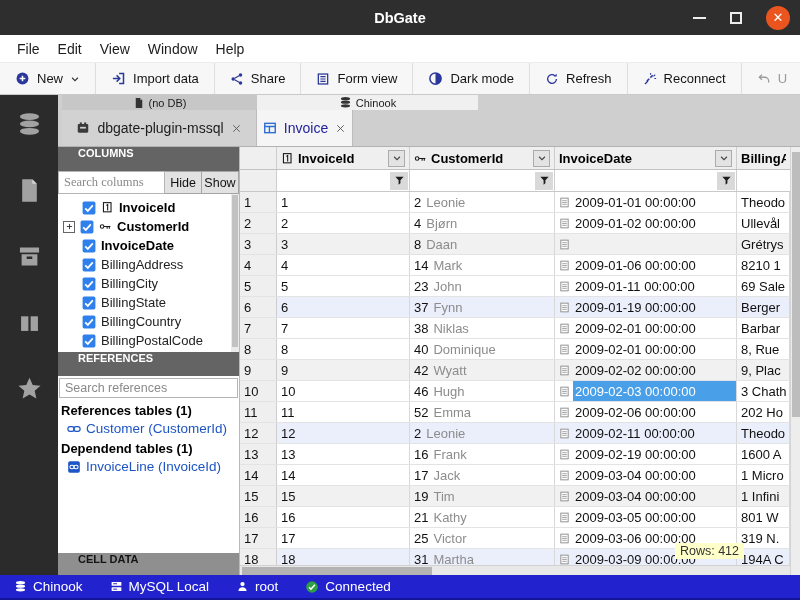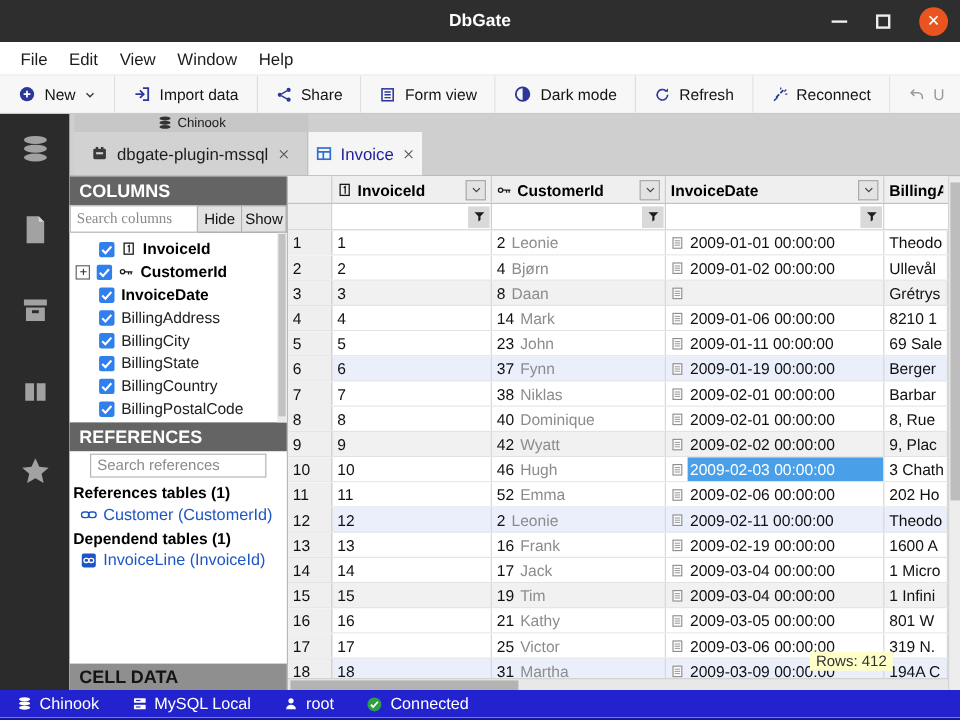--- a/index.html
+++ b/index.html
@@ -42,35 +42,35 @@
   .tab:nth-child(1) { width:195px; margin-left:4px; background:#d2d2d2; }
   .tab:nth-child(2) { width:96px; background:#d4d4d4; }
   .tab:nth-child(3) { width:125px; }
   .tab.active { background:#f5f5f5; color:#22229c; font-weight:normal; }
   .tab .x { color:#555; display:flex; align-items:center; }
 
   .workspace { flex:1; display:flex; min-height:0; }
 
   
   .leftpanel { width:182px; background:#fff; display:flex; flex-direction:column; border-right:1px solid #b9b9b9; flex:0 0 auto; }
-  .sec-hdr { height:24px; background:#646464; color:#fff; font-weight:bold; font-size:15px; display:flex; align-items:center; padding-left:8px; flex:0 0 auto; }
+  .sec-hdr { height:24px; background:#646464; color:#fff; font-weight:bold; font-size:11px; display:flex; align-items:flex-start; padding-left:20px; flex:0 0 auto; }
   .sec-hdr.light { background:#8f8f8f; color:#141414; height:22px; }
   .colsearch { display:flex; height:23px; flex:0 0 auto; }
   .colsearch input { flex:1; min-width:0; border:1px solid #b5b5b5; font-size:12.5px; padding:0 5px; color:#333; font-family:Liberation Serif, serif; }
   .colsearch input::placeholder, .refsearch input::placeholder { color:#8a8a8a; }
   .sbtn { width:37px; background:#e2e2e2; border:1px solid #a5a5a5; border-left:none; font-size:12.5px; display:flex; align-items:center; justify-content:center; color:#111; }
   .collist { position:relative; padding:4px 9px 2px 0; flex:0 0 auto; }
   .colrow { height:19px; display:flex; align-items:center; gap:5px; padding-left:24px; font-size:13px; color:#222; white-space:nowrap; overflow:hidden; }
   .colrow.bold { font-weight:bold; color:#000; }
   .colrow.has-exp { padding-left:5px; }
   .expander { width:12px; height:12px; border:1px solid #666; display:flex; align-items:center; justify-content:center; background:#fff; flex:0 0 auto; }
   .cbox { width:14px; height:14px; flex:0 0 auto; }
   .collist-scroll { position:absolute; right:0; top:0; bottom:0; width:8px; background:#ebebeb; }
   .collist-scroll .thumb { position:absolute; top:1px; left:1px; width:6px; height:96%; background:#c2c2c2; }
-  .refsearch { padding:2px 17px; flex:0 0 auto;text-decoration:underline; }
+  .refsearch { padding:2px 1px; flex:0 0 auto;text-decoration:underline; }
   .refsearch input { width:100%; height:20px; border:1px solid #b5b5b5; font-size:12.5px; padding:0 5px; font-family:inherit; }
   .ref-heading { font-weight:bold; font-size:13px; color:#000; padding:3px 0 1px 3px; }
   .ref-link { display:flex; align-items:center; gap:5px; color:#1d55c4; font-size:13.5px; padding:2px 0 2px 9px; white-space:nowrap; overflow:hidden; }
   .lp-spacer { flex:1; }
 
   
   .grid { flex:1; min-width:0; position:relative; display:flex; flex-direction:column; background:#fff; }
   .gcell { border-right:1px solid #cdcdcd; display:flex; align-items:center; padding:0 4px; overflow:hidden; white-space:nowrap; flex:0 0 auto; }
   .w-rh { width:37px; }
   .w-c0 { width:133px; }
@@ -236,20 +236,29 @@
           </svg></div>
         <div><svg width="27" height="27" viewBox="0 0 24 24" xmlns="http://www.w3.org/2000/svg">
             <path d="M12 2.5l2.9 6.3 6.9.7-5.2 4.6 1.5 6.8L12 17.3 5.9 20.9l1.5-6.8L2.2 9.5l6.9-.7z" fill="#a2a2a2"></path>
           </svg></div>
       </div>
 
     <div class="content">
       <div class="tabgroups">
           <div class="tabgroup">
             <span style="display: inline-flex; align-items: center;">
+              <svg width="12" height="12" viewBox="0 0 24 24" xmlns="http://www.w3.org/2000/svg">
+                <path d="M5.5 2h9l4 4v16h-13z" fill="#333"></path>
+                <path d="M14.5 2l4 4h-4z" fill="#fff" opacity=".55"></path>
+              </svg>
+            </span>
+            <span>(no DB)</span>
+          </div>
+          <div class="tabgroup">
+            <span style="display: inline-flex; align-items: center;">
               <svg width="13" height="13" viewBox="0 0 24 24" xmlns="http://www.w3.org/2000/svg">
                 <ellipse cx="12" cy="5" rx="8.5" ry="3" fill="#333"></ellipse>
                 <ellipse cx="12" cy="11.5" rx="8.5" ry="3" fill="#333"></ellipse>
                 <ellipse cx="12" cy="18" rx="8.5" ry="3" fill="#333"></ellipse>
               </svg>
             </span>
             <span>Chinook</span>
           </div>
         </div>
       <div class="tabs">

